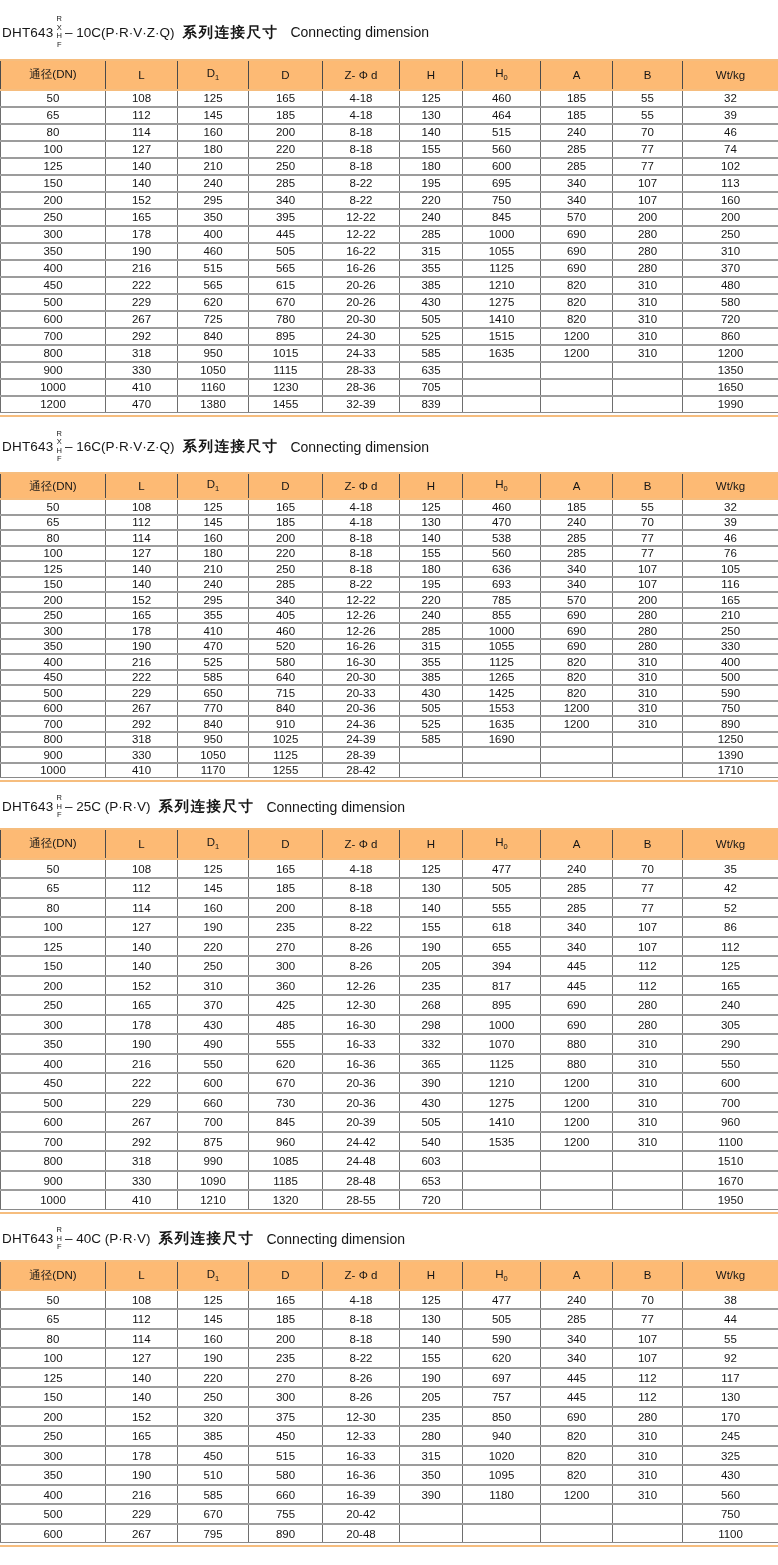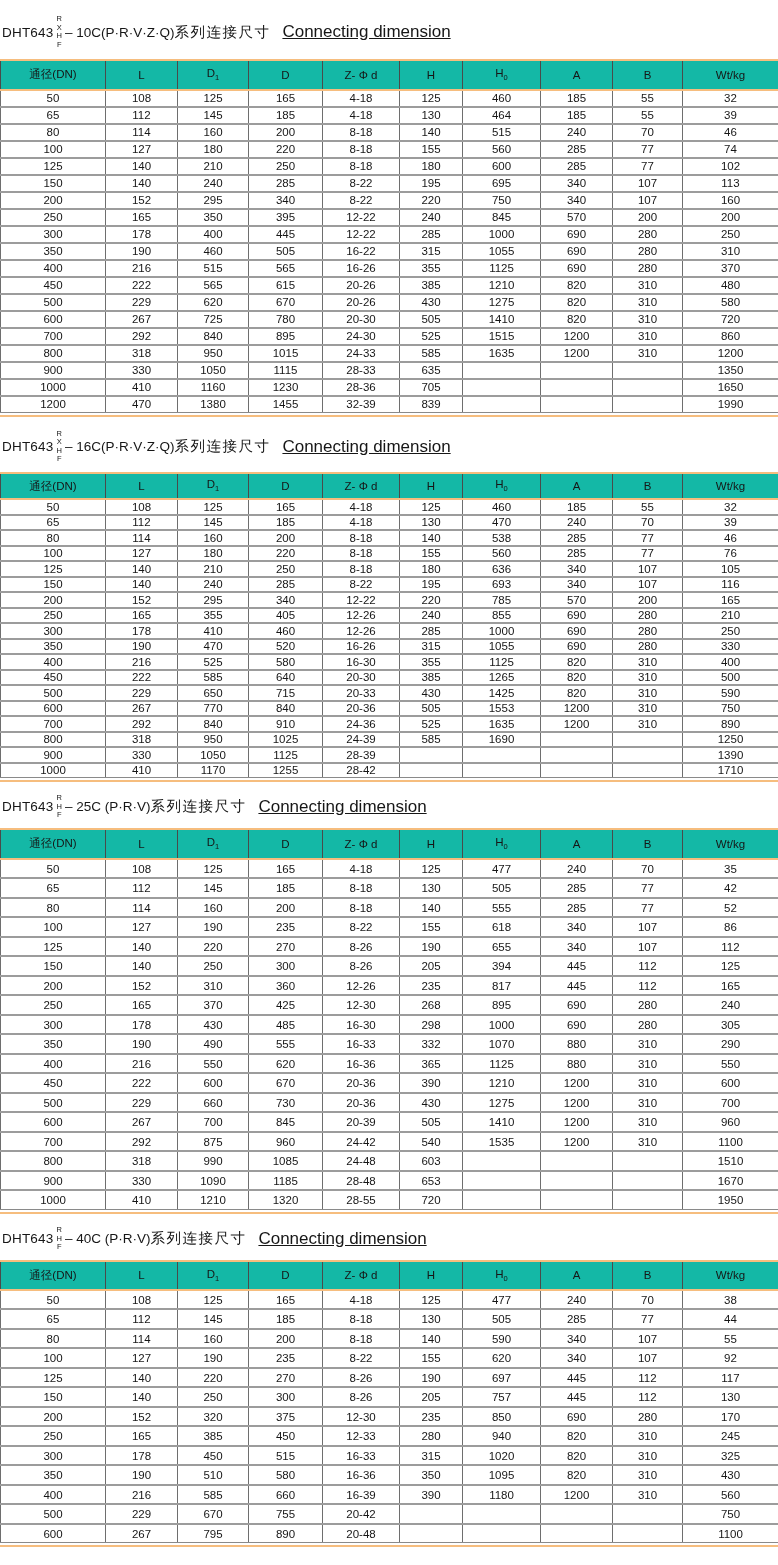--- a/index.html
+++ b/index.html
@@ -23,44 +23,44 @@
   .sec2 .title,.sec3 .title{padding:12px 0 8px 2px;}
   .model{letter-spacing:.2px;}
   .stack{
     display:inline-flex;
     flex-direction:column;
     align-items:center;
     font-size:7.5px;
     line-height:1.15;
     margin:0 3px 0 3px;
   }
-  .grade{margin-right:0;}
+  .grade{margin-right:8px;}
   .cn{
-    font-weight:normal;
+    font-weight:bold;
     font-size:14.5px;
     letter-spacing:1.5px;
     margin-right:12px;
   }
-  .en{font-size:17px;text-decoration:underline;}
+  .en{font-size:14px;}
   
   .tbl-wrap{
     border-bottom:2px solid #f6bd7e;
     padding-bottom:2px;
   }
   table{
     width:778px;
     border-collapse:collapse;
     table-layout:fixed;
   }
   col.c0{width:105px;} col.c1{width:72px;} col.c2{width:71px;}
   col.c3{width:74px;}  col.c4{width:77px;} col.c5{width:63px;}
   col.c6{width:78px;}  col.c7{width:72px;} col.c8{width:70px;}
   col.c9{width:96px;}
   th{
-    background:#14b8a6;
+    background:#fdba74;
     border-top:2px solid #f6bd7e;
     border-bottom:2px solid #f6bd7e;
     border-left:1px solid #4a4a4a;
     font-weight:normal;
     font-size:11.5px;
     text-align:center;
     padding:0;
   }
   th:first-child{border-left:1px solid #4a4a4a;}
   th sub{font-size:7.5px;}

